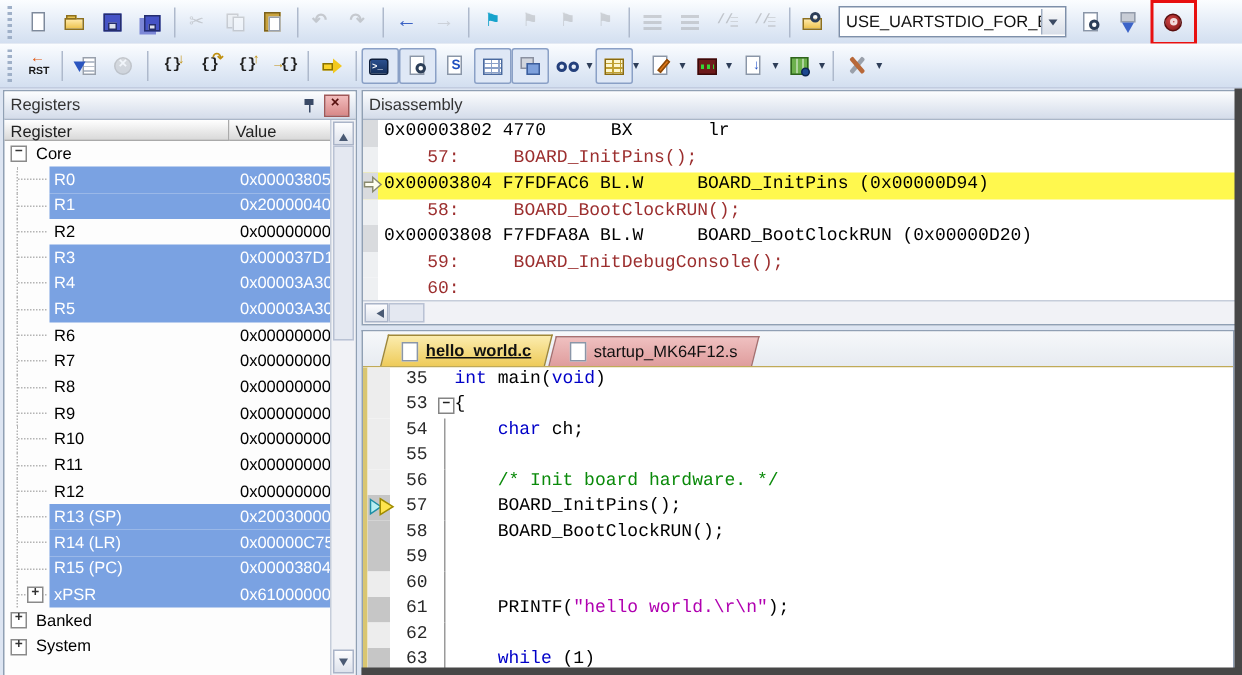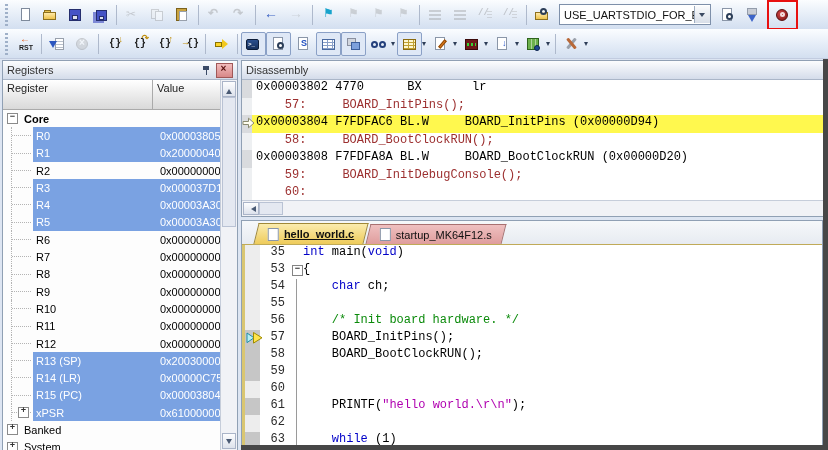--- a/index.html
+++ b/index.html
@@ -120,35 +120,35 @@
   .ptext{flex:1;white-space:nowrap}
   .pinbtn{width:13px;height:12px;position:relative}
   .pinbtn::before{content:"";position:absolute;left:3px;top:2px;width:6px;height:4px;background:#3a4a66}
   .pinbtn::after{content:"";position:absolute;left:5.5px;top:6px;width:1px;height:5px;background:#3a4a66}
   .closebtn{width:15px;height:13px;background:linear-gradient(#f2bcbc,#d88888);
         border:1px solid #a05858;position:relative}
   .closebtn::before{content:"\00D7";position:absolute;left:3.5px;top:-1px;
         font:bold 10px "Liberation Sans",sans-serif;color:#58100f}
   
   #registers{left:2px;top:60px;width:236px;bottom:0;border-bottom:none;background:#fdfdfd}
-  .rheader{display:flex;height:30px;margin-right:16px}
+  .rheader{display:flex;height:14px;margin-right:16px}
   .hcell{font-size:11px;color:#222;padding:2px 0 0 4px;box-sizing:border-box;
         background:linear-gradient(#ffffff,#d9d9d9);border-right:1px solid #aaa;border-bottom:1px solid #aaa}
   .h1{flex:0 0 150px}.h2{flex:1;border-right:none}
   #reghost{margin-right:16px}
   .rrow{display:flex;height:17.3px;align-items:stretch;font-size:11px}
   .rgut{flex:0 0 30px;position:relative}
   .rrow.lv0 .rgut{flex-basis:18px}
   .rrow.lv1 .rgut::before{content:"";position:absolute;left:8px;top:0;bottom:0;border-left:1px dotted #b4b4b4}
   .rrow.lv1 .rgut::after{content:"";position:absolute;left:9px;right:2px;top:8px;border-top:1px dotted #b4b4b4}
   .expander{position:absolute;width:9px;height:9px;border:1px solid #8a8a8a;background:#fff;z-index:2;
         font:bold 9px/7px "Liberation Mono",monospace;text-align:center;color:#333;top:3px}
   .x0{left:4px}.x1{left:15px}
   .rlab{flex:0 0 120px;display:flex;align-items:center;padding-left:3px;color:#000;white-space:nowrap}
-  .rrow .rlab.bold{font-weight:bold}
+  .rrow .rlab.bold{font-weight:normal}
   .rval{flex:1;display:flex;align-items:center;padding-left:4px;color:#000;white-space:nowrap}
   .rrow.sel .rlab,.rrow.sel .rval{background:var(--sel,#7aa2e2);color:#fff}
   .vscroll{position:absolute;top:19px;right:0;bottom:0;width:16px;background:#f1f2f6;border-left:1px solid #c6cdda}
   .sbtn{position:absolute;left:1px;right:1px;height:14px;background:linear-gradient(#fdfdfe,#dde2ec);
         border:1px solid #aab4c8}
   .sbtn.up{top:1px}.sbtn.down{bottom:1px}
   .sbtn.up::before{content:"";position:absolute;left:3px;top:4px;border:3.5px solid transparent;border-bottom:5px solid #4a5a74}
   .sbtn.down::before{content:"";position:absolute;left:3px;top:5px;border:3.5px solid transparent;border-top:5px solid #4a5a74}
   .sthumb{position:absolute;left:1px;right:1px;top:17px;height:128px;background:#e4e8f1;border:1px solid #b9c2d4}
   

